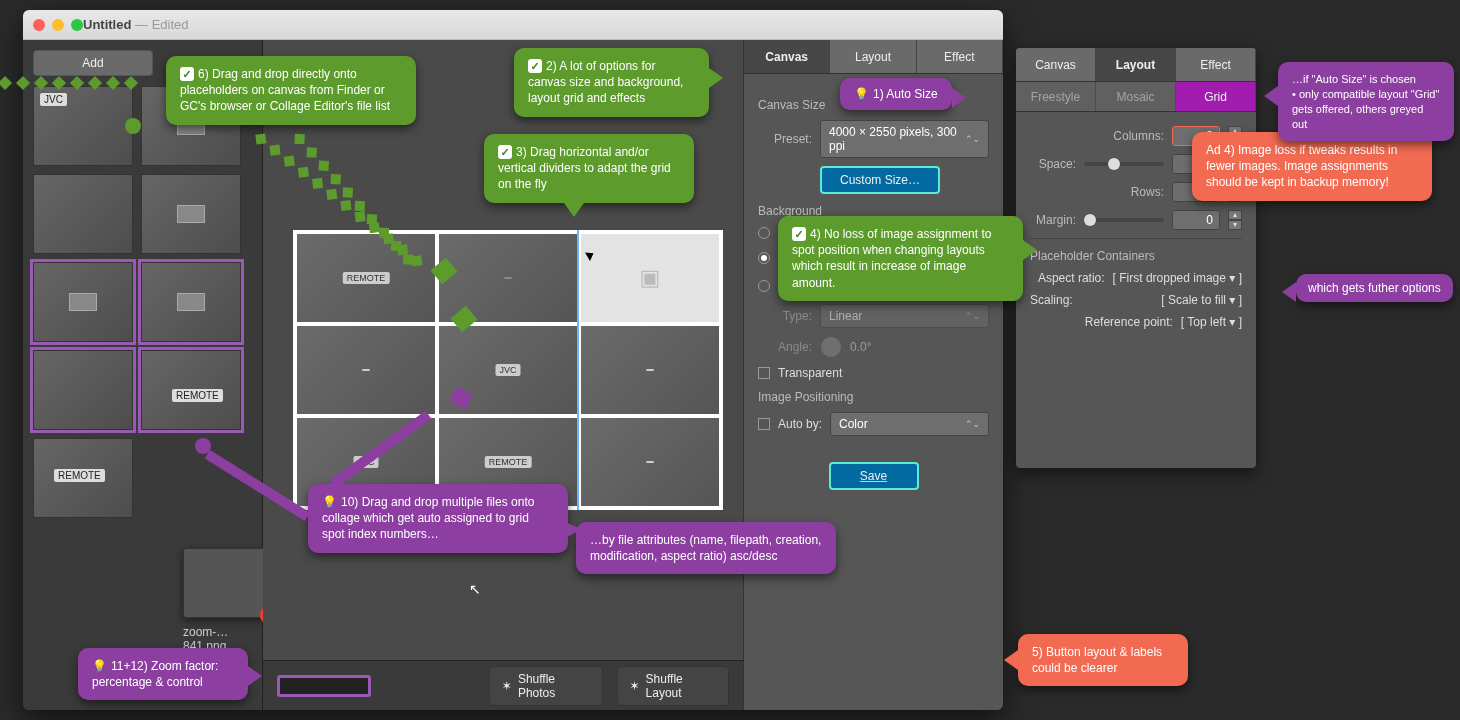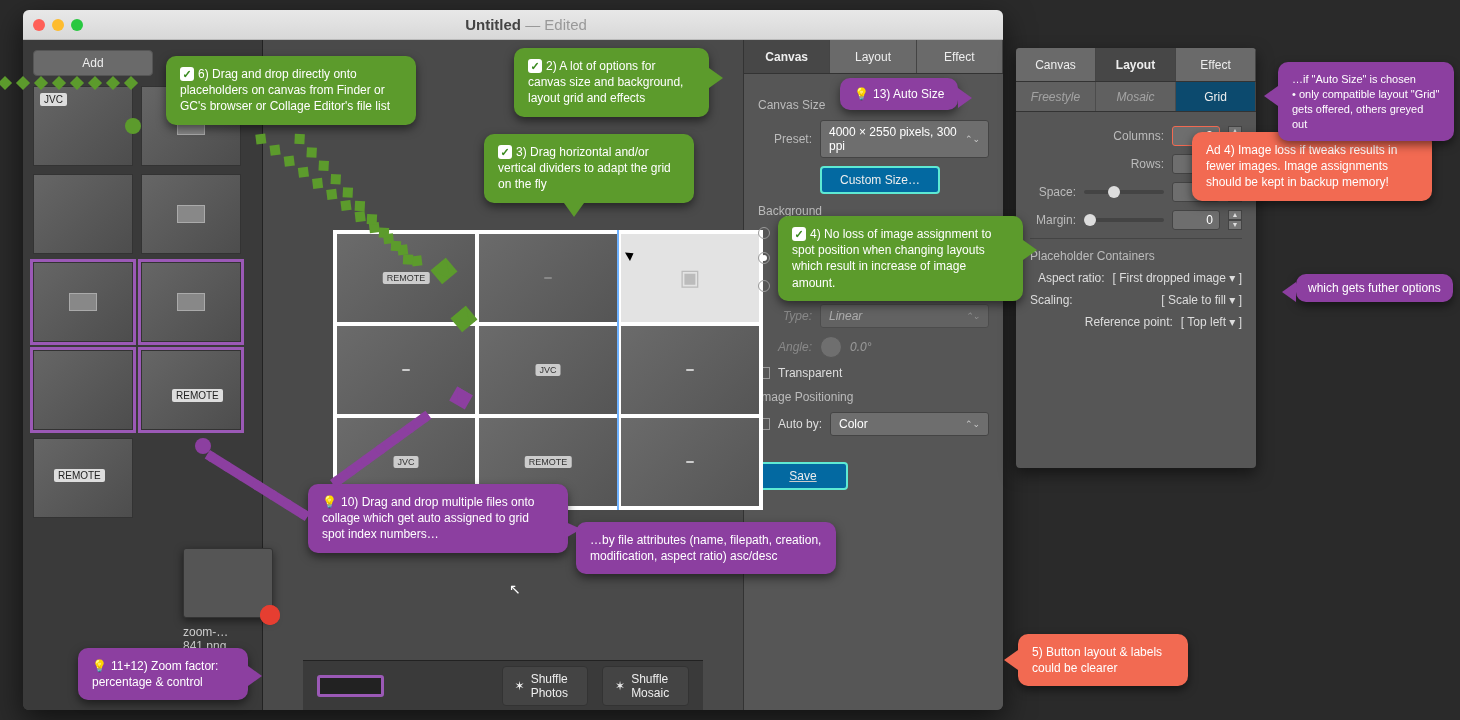--- a/index.html
+++ b/index.html
@@ -6,24 +6,24 @@
   body { background: #2a2a2a; width: 1460px; height: 720px; overflow: hidden; position: relative; color: #ccc; font-size: 12px; }
 
   
   .app-window { position: absolute; left: 23px; top: 10px; width: 980px; height: 700px;
     background: #4a4a4a; border-radius: 6px; box-shadow: 0 10px 30px rgba(0,0,0,.6); overflow: hidden; }
   .titlebar { height: 30px; background: linear-gradient(#e8e8e8,#d8d8d8); display: flex; align-items: center;
     padding: 0 10px; color: #444; border-bottom: 1px solid #bbb; }
   .traffic { display:flex; gap:7px; }
   .dot { width:12px; height:12px; border-radius:50%; }
   .dot.r{background:#ff5f57}.dot.y{background:#febc2e}.dot.g{background:#28c840}
-  .titlebar .title { flex:1; text-align:center; font-size:15px;margin-left:26px; }
+  .titlebar .title { flex:1; text-align:left; font-size:13px; }
   .title .edited{ color:#999; }
 
-  .app-body { display:flex; height: calc(100% - 30px); gap: 40px; }
+  .app-body { display:flex; height: calc(100% - 30px); }
 
   
   .sidebar { width: 240px; background:#3a3a3a; border-right:1px solid #222; padding:10px 10px 0; position:relative; }
   .add-btn { display:block; width:120px; margin:0 0 10px; padding:5px 0; background:#6a6a6a;
     border:1px solid #555; border-radius:4px; color:#eee; text-align:center; font-size:12px; cursor:pointer;}
   .thumbs { display:flex; flex-wrap:wrap; gap:8px; }
   .thumb { width:100px; height:80px; background:#555; border:1px solid #333; position:relative; overflow:hidden;}
   .thumb.sel { outline:3px solid #9b59b6; }
   .thumb .ph { position:absolute; inset:0; background:linear-gradient(135deg,#666,#4d4d4d); }
   .thumb .lbl { position:absolute; left:6px; top:6px; font-size:10px; color:#222; background:#ddd; padding:1px 4px; border-radius:2px;}
@@ -72,22 +72,22 @@
   .dd{flex:1;background:#6e6e6e;border:1px solid #444;border-radius:3px;padding:4px 8px;color:#fff;
     display:flex;justify-content:space-between;align-items:center;cursor:pointer;}
   .dd .chev{font-size:9px;color:#ccc;}
   .btn{background:#0369a1;border:2px solid #5eead4;border-radius:4px;padding:5px 18px;color:#eee;cursor:pointer;}
   .radio{width:12px;height:12px;border:1px solid #999;border-radius:50%;display:inline-block;position:relative;}
   .radio.on::after{content:'';position:absolute;inset:2px;background:#fff;border-radius:50%;}
   .check{width:12px;height:12px;border:1px solid #999;display:inline-block;}
   .swatch{width:50px;height:20px;border:1px solid #333;}
   .swatch.white{background:#fff}.swatch.green{background:#7cc242}.swatch.blue{background:#27a6ff}
   .angle-knob{width:22px;height:22px;border-radius:50%;background:#888;border:1px solid #555;display:inline-block;}
-  .dim{opacity:.5;font-style:italic;}
-  .footer-btns{display:flex;gap:14px;justify-content:flex-start;margin-top:auto;padding:18px 0 16px;text-decoration:underline;}
+  .dim{opacity:.5;}
+  .footer-btns{display:flex;gap:14px;justify-content:center;margin-top:auto;padding:18px 0 16px;text-decoration:underline;}
   .footer-btns .btn{width:90px;text-align:center;}
 
   
   .inspector2 { position:absolute; left:1016px; top:48px; width:240px; height:420px; background:#565656;
     border-radius:4px; box-shadow:0 6px 16px rgba(0,0,0,.5); overflow:hidden; display:flex; flex-direction:column;}
   .num-input{width:48px;background:#6e6e6e;border:1px solid #444;border-radius:3px;text-align:right;
     padding:2px 6px;color:#fff;font-size:12px;}
   .stepper{width:14px;height:20px;display:inline-flex;flex-direction:column;}
   .stepper span{flex:1;background:#777;border:1px solid #444;font-size:7px;color:#ddd;text-align:center;line-height:8px;cursor:pointer;}
   .slider{flex:1;height:4px;background:#444;border-radius:2px;position:relative;}
@@ -229,21 +229,21 @@
 
       <div class="bottom-bar">
         <div class="zoom-box"></div>
         <div style="flex:0 0 90px"></div>
         <div class="shuffle">
           <span class="ic">✶</span>
           <span>Shuffle Photos</span>
         </div>
         <div class="shuffle">
           <span class="ic">✶</span>
-          <span>Shuffle Mosaic</span>
+          <span>Shuffle Layout</span>
         </div>
       </div>
     </div>
 
     <div class="inspector">
       <div class="seg">
         <div class="tab active">Canvas</div>
         <div class="tab">Layout</div>
         <div class="tab">Effect</div>
       </div>
@@ -314,51 +314,51 @@
 
 <div class="inspector2">
   <div class="seg">
     <div class="tab">Canvas</div>
     <div class="tab active">Layout</div>
     <div class="tab">Effect</div>
   </div>
   <div class="seg" style="height:30px">
     <div class="tab dim">Freestyle</div>
     <div class="tab dim">Mosaic</div>
-    <div class="tab" style="background:#0c4a6e">Grid</div>
+    <div class="tab" style="background:#a21caf">Grid</div>
   </div>
   <div class="panel" style="padding-top:6px">
     <div class="row" style="justify-content:flex-end">
       <label style="min-width:70px">Columns:</label>
       <div class="num-input" style="border-color:#f26a52">3</div>
       <div class="stepper">
           <span>▲</span>
           <span>▼</span>
         </div>
     </div>
+    <div class="row">
+      <label style="min-width:46px">Space:</label>
+      <div class="slider">
+          <div class="knob" style="left:30%"></div>
+        </div>
+      <div class="num-input">35</div>
+      <div class="stepper">
+          <span>▲</span>
+          <span>▼</span>
+        </div>
+    </div>
     <div class="row" style="justify-content:flex-end">
       <label style="min-width:70px">Rows:</label>
       <div class="num-input">3</div>
       <div class="stepper">
           <span>▲</span>
           <span>▼</span>
         </div>
     </div>
     <div class="row">
-      <label style="min-width:46px">Space:</label>
-      <div class="slider">
-          <div class="knob" style="left:30%"></div>
-        </div>
-      <div class="num-input">35</div>
-      <div class="stepper">
-          <span>▲</span>
-          <span>▼</span>
-        </div>
-    </div>
-    <div class="row">
       <label style="min-width:46px">Margin:</label>
       <div class="slider">
           <div class="knob" style="left:0"></div>
         </div>
       <div class="num-input">0</div>
       <div class="stepper">
           <span>▲</span>
           <span>▼</span>
         </div>
     </div>
@@ -388,21 +388,21 @@
 </div>
 <div class="callout green" style="left:484px;top:134px;width:210px">
   <span class="chk">✓</span><span>3) Drag horizontal and/or vertical dividers to adapt the grid on the fly</span>
   <span class="tail down" style="bottom:-14px;left:80px"></span>
 </div>
 <div class="callout green" style="left:778px;top:216px;width:245px">
   <span class="chk">✓</span><span>4) No loss of image assignment to spot position when changing layouts which result in increase of image amount.</span>
   <span class="tail right" style="right:-14px;top:24px"></span>
 </div>
 <div class="callout purple" style="left:840px;top:78px;padding:8px 14px">
-  <span class="bulb">💡</span><span>13) Auto Size</span>
+  <span class="bulb">💡</span><span>1) Auto Size</span>
   <span class="tail right" style="right:-14px;top:10px"></span>
 </div>
 <div class="callout purple" style="left:308px;top:484px;width:310px">
   <span class="bulb">💡</span><span>10) Drag and drop multiple files onto collage which get auto assigned to grid spot index numbers…</span>
 </div>
 <div class="callout purple" style="left:576px;top:522px;width:260px">
   <span>…by file attributes (name, filepath, creation, modification, aspect ratio) asc/desc</span>
   <span class="tail left" style="left:-14px;top:-4px;border-right-color:#8c3fa0;transform:rotate(60deg)"></span>
 </div>
 <div class="callout purple" style="left:78px;top:648px;width:170px">

